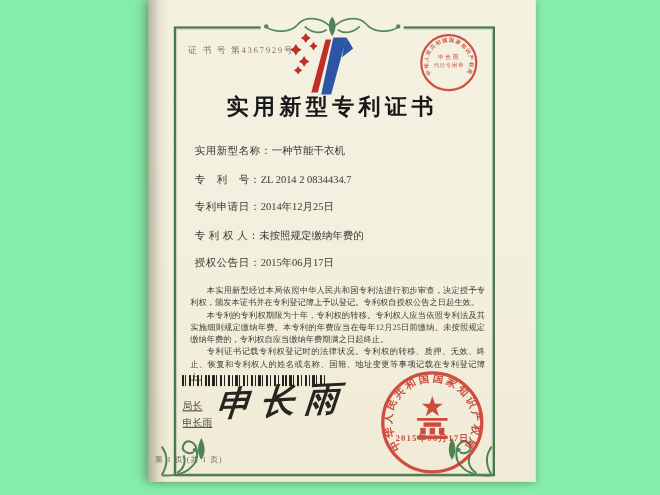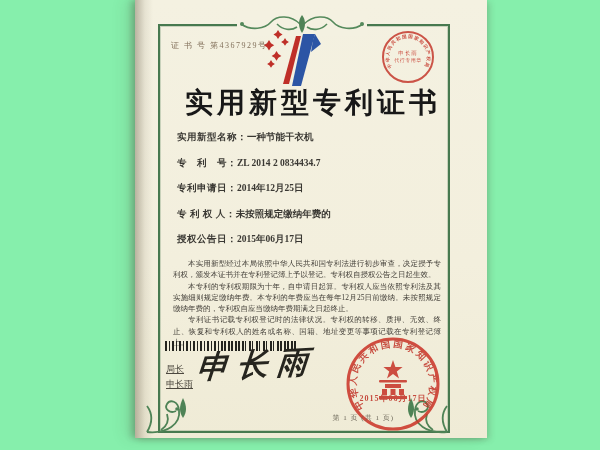--- a/index.html
+++ b/index.html
@@ -6,35 +6,35 @@
   .photo{position:relative;width:600px;height:450px;background:#86efac;overflow:hidden;
          font-family:"Liberation Serif","DejaVu Serif",serif;}
   .sheet{position:absolute;left:135px;top:0;width:352px;height:438px;
          background:linear-gradient(180deg,#f4f1e1 0%,#f3efdd 60%,#efebd6 100%);
          box-shadow:-4px 0 6px rgba(70,62,45,.28),-10px 0 14px rgba(70,62,45,.10),3px 2px 6px rgba(70,62,45,.18);}
   .sheet::before{content:"";position:absolute;left:0;top:0;bottom:0;width:18px;
          background:linear-gradient(90deg,rgba(104,94,72,.42),rgba(104,94,72,.10) 55%,rgba(104,94,72,0));pointer-events:none;}
   .border-box{position:absolute;left:23px;top:24px;width:288px;height:405px;
          border:2px solid #47794f;box-shadow:inset 0 0 0 1px rgba(71,121,79,.25);}
   .cert-number{position:absolute;left:36px;top:40px;font-size:8px;letter-spacing:1.5px;color:#82705a;}
-  .title{position:absolute;left:34px;top:84px;width:288px;text-align:center;
-         font-size:28px;font-weight:700;letter-spacing:4px;color:#181818;}
+  .title{position:absolute;left:23px;top:84px;width:288px;text-align:center;
+         font-size:20px;font-weight:700;letter-spacing:4px;color:#181818;}
   .fields{position:absolute;left:42px;top:131px;display:flex;flex-direction:column;gap:12.5px;
           font-size:9.5px;color:#3a3833;}
-  .fields .row{white-space:nowrap;font-weight:bold;}
+  .fields .row{white-space:nowrap;}
   .fields .lab{letter-spacing:.5px;}
   .paras{position:absolute;left:38px;top:258px;width:268px;font-size:7.5px;line-height:1.5;
          text-align:justify;color:#44403a;font-family:Liberation Serif, serif;}
   .paras p{margin:0;text-indent:2em;}
   .barcode{position:absolute;left:30px;top:341px;width:133px;height:10px;
          background:repeating-linear-gradient(90deg,#24241f 0 2px,rgba(0,0,0,0) 2px 3.5px,#24241f 3.5px 4.5px,rgba(0,0,0,0) 4.5px 7px);}
   .director{position:absolute;left:31px;top:362px;font-size:9px;color:#4c483f;line-height:1.7;text-decoration:underline;}
   .signature{position:absolute;left:62px;top:344px;font-size:31px;font-weight:700;color:#26251f;
          letter-spacing:9px;transform:rotate(-3deg) skewX(-8deg);font-style:italic;white-space:nowrap;}
-  .footer{position:absolute;left:19px;top:413px;width:240px;text-align:right;
+  .footer{position:absolute;left:6px;top:413px;width:240px;text-align:left;
          font-size:7px;letter-spacing:1px;color:#6c6759;}
   
   .big-seal{position:absolute;left:210px;top:336px;width:96px;height:96px;opacity:.88;}
   .big-seal svg{position:absolute;left:0;top:0;}
   .seal-date{position:absolute;left:0;top:57px;width:96px;text-align:center;font-size:8px;
          font-weight:700;color:#c0362a;letter-spacing:1px;}
   .top-stamp{position:absolute;left:246px;top:30px;width:54px;height:54px;opacity:.85;}
   .top-stamp svg{position:absolute;left:0;top:0;}
   .stamp-center{position:absolute;left:0;top:19px;width:54px;text-align:center;color:#c5392d;line-height:1.5;}
   .stamp-line1{font-size:5.5px;letter-spacing:1px;}
@@ -141,21 +141,21 @@
       <div class="row">
         <span class="lab">专 利 权 人：</span><span class="val">未按照规定缴纳年费的</span>
       </div>
       <div class="row">
         <span class="lab">授权公告日：</span><span class="val">2015年06月17日</span>
       </div>
     </div>
 
     <div class="paras">
       <p>本实用新型经过本局依照中华人民共和国专利法进行初步审查，决定授予专利权，颁发本证书并在专利登记簿上予以登记。专利权自授权公告之日起生效。</p>
-      <p>本专利的专利权期限为十年，自申请日起算。专利权人应当依照专利法及其实施细则规定缴纳年费。本专利的年费应当在每年12月25日前缴纳。未按照规定缴纳年费的，专利权自应当缴纳年费期满之日起终止。</p>
+      <p>本专利的专利权期限为十年，专利权的转移。专利权人应当依照专利法及其实施细则规定缴纳年费。本专利的年费应当在每年12月25日前缴纳。未按照规定缴纳年费的，专利权自应当缴纳年费期满之日起终止。</p>
       <p>专利证书记载专利权登记时的法律状况。专利权的转移、质押、无效、终止、恢复和专利权人的姓名或名称、国籍、地址变更等事项记载在专利登记簿上。</p>
     </div>
 
     <div class="barcode"></div>
 
     <div class="director">
       <div>局长</div>
       <div>申长雨</div>
     </div>
 

